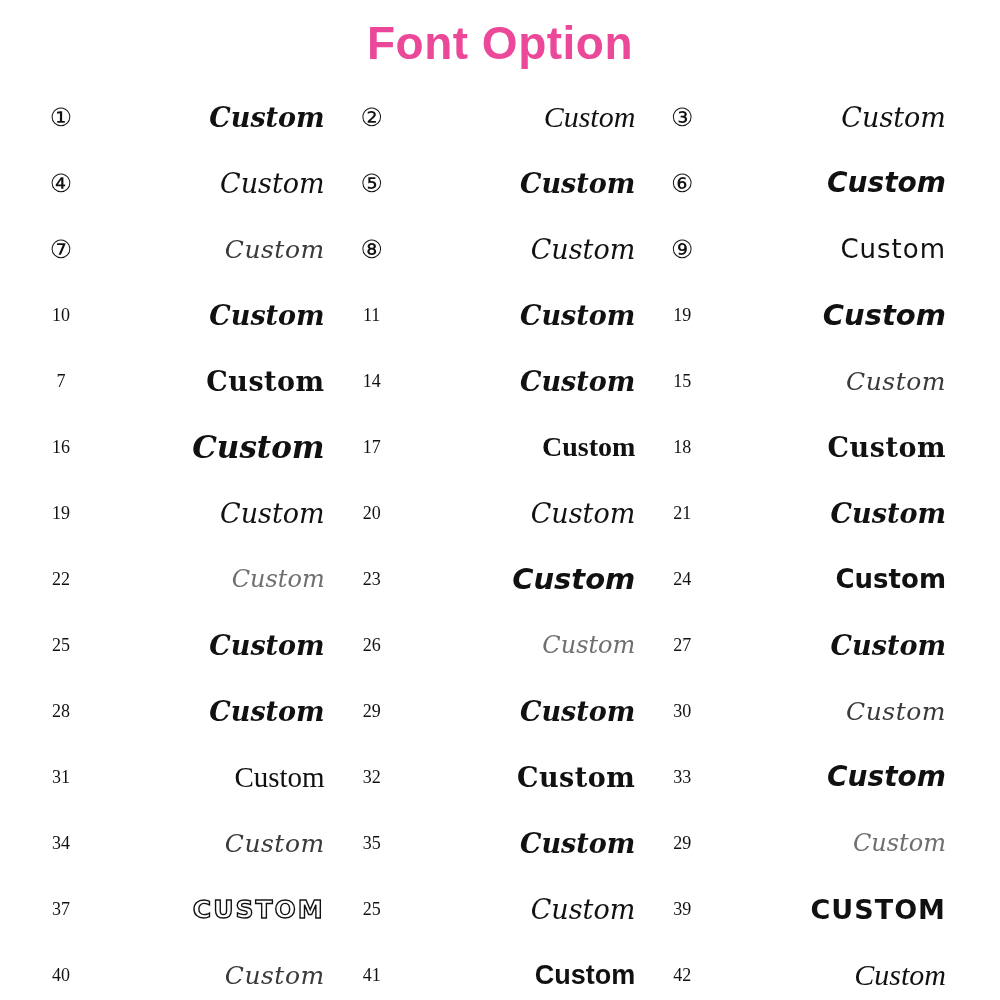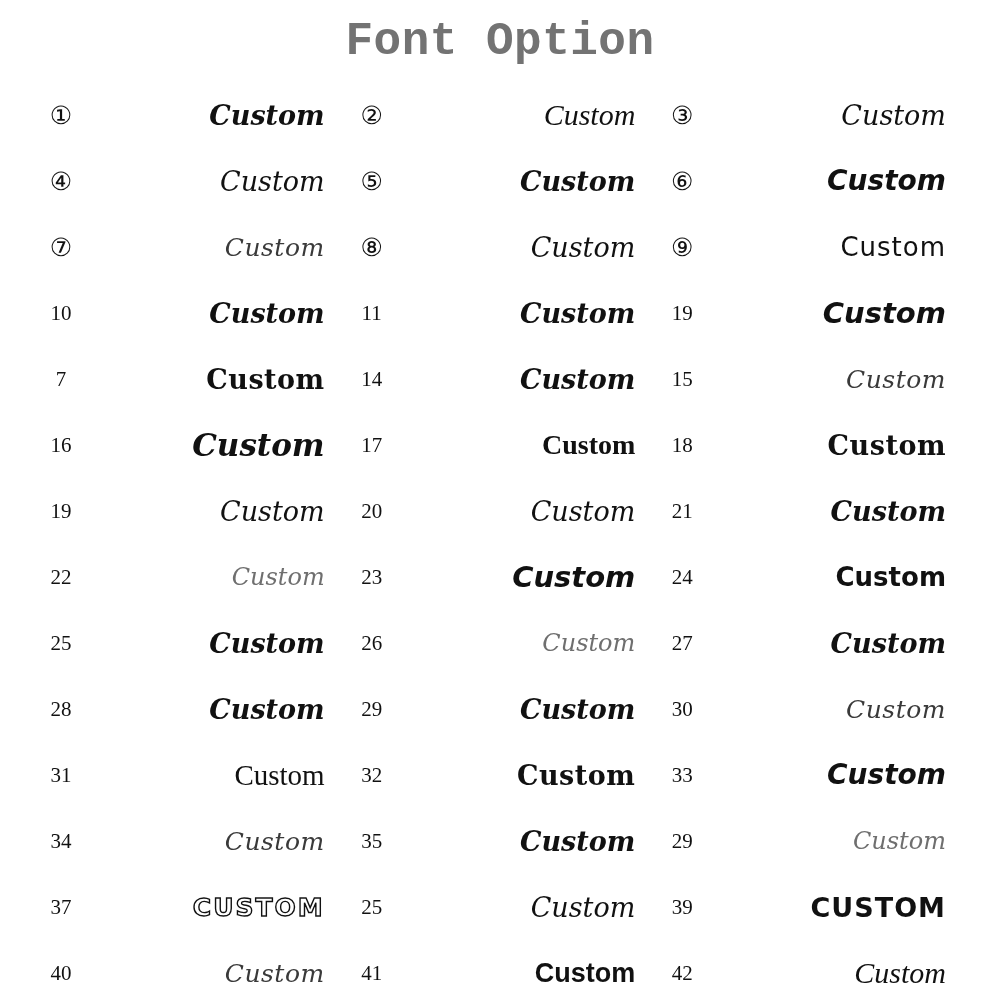--- a/index.html
+++ b/index.html
@@ -16,48 +16,48 @@
   }
   .page {
     position: relative;
     width: 1000px;
     height: 1000px;
     background: #ffffff;
     box-sizing: border-box;
   }
   .page-title {
     text-align: center;
-    font-family: Liberation Mono, monospace;
+    font-family: Liberation Sans, sans-serif;
     font-weight: bold;
     font-size: 46px;
     letter-spacing: 0.5px;
     margin: 0;
     padding-top: 16px;
     padding-bottom: 10px;
-    color: #737373;
+    color: #ec4899;
   }
   .grid {
     display: grid;
     grid-template-columns: repeat(3, 1fr);
     grid-auto-rows: 66px;
     column-gap: 0px;
     row-gap: 0px;
     padding: 4px 34px 0 34px;
     box-sizing: border-box;
   }
   .cell {
     display: flex;
     align-items: center;
     justify-content: flex-start;
     height: 66px;
     box-sizing: border-box;
   }
   .num {
     font-family: "Liberation Serif", serif;
-    font-size: 21px;
+    font-size: 18px;
     color: #111;
     width: 54px;
     text-align: center;
     flex: 0 0 54px;
     line-height: 1;
   }
   .num.circled {
     font-size: 25px;
   }
   .sample {

